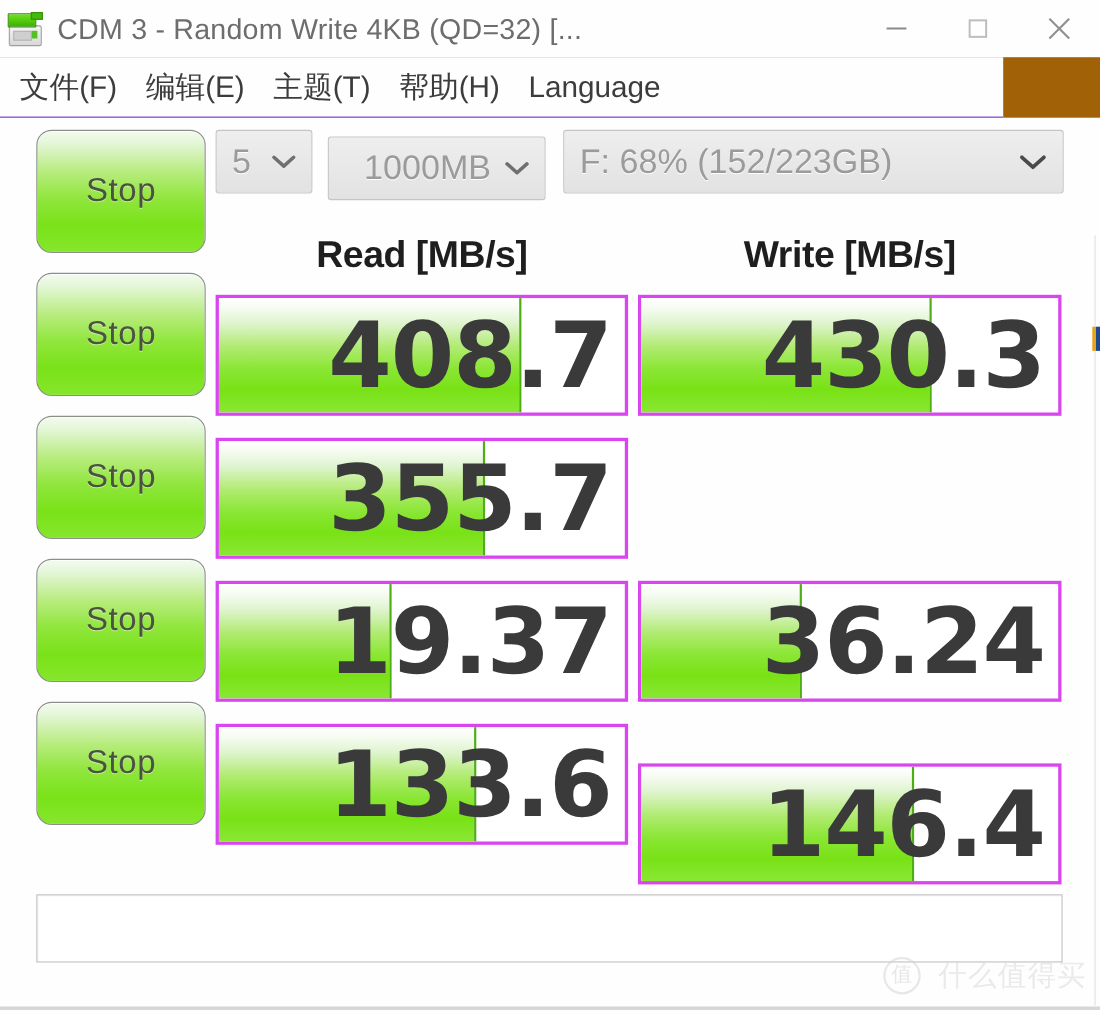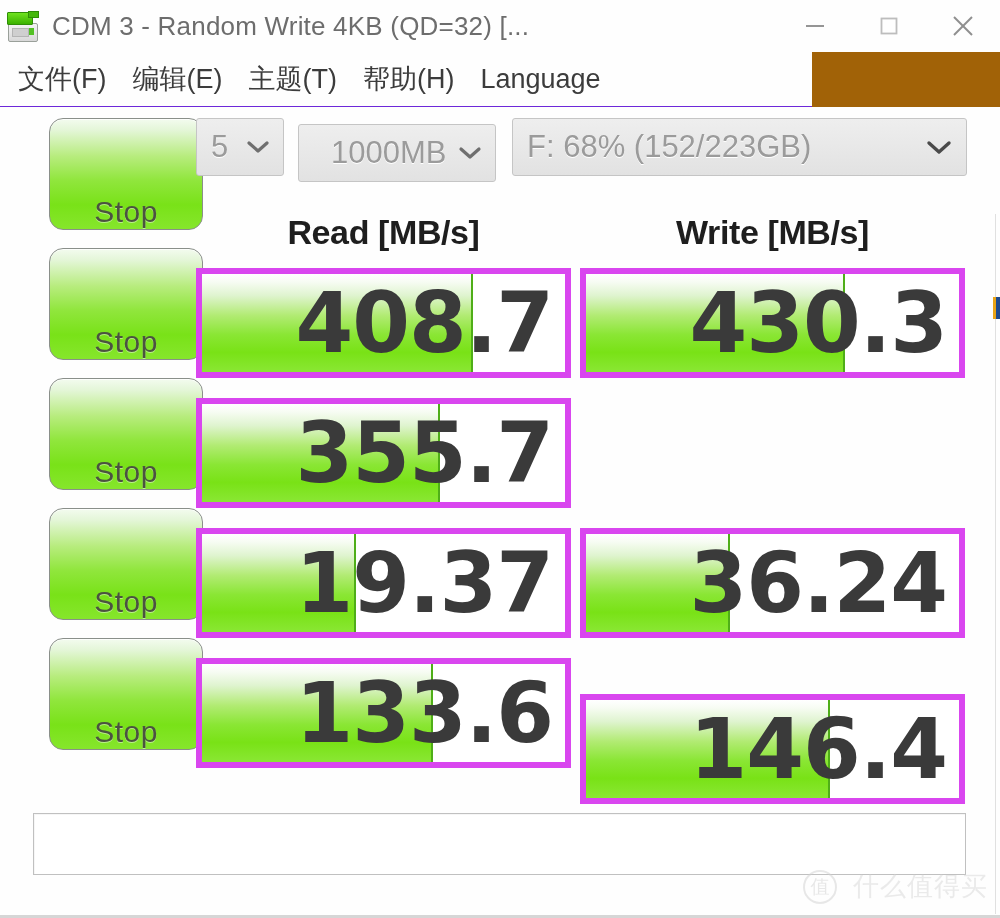--- a/index.html
+++ b/index.html
@@ -95,21 +95,21 @@
     display: flex;
     align-items: center;
     justify-content: center;
   }
   .winbtn svg { display: block; }
 
   
   .menubar {
     position: absolute;
     left: 0; top: 52px;
-    width: 812px; height: 54px;
+    width: 912px; height: 54px;
     display: flex;
     align-items: center;
     background: #fefefe;
     border-bottom: 6px solid #6d28d9;
   }
   .menu-item {
     font-size: 27px;
     color: #3c3c3c;
     padding: 0 13px;
     white-space: nowrap;
@@ -137,23 +137,22 @@
     background:
       linear-gradient(to bottom,
         #f3fbef 0%,
         #e4f6d8 10%,
         #b7ec7d 34%,
         #90e63c 56%,
         #79e218 78%,
         #86e62c 100%);
     box-shadow: inset 0 1px 0 rgba(255,255,255,.75);
     display: flex;
-    align-items: flex-end;
+    align-items: center;
     justify-content: center;
-    margin-left: 16px;
   }
   .stopbtn .lbl {
     font-size: 30px;
     color: #4b5340;
     text-shadow: 0 1px 0 rgba(255,255,255,.45);
     letter-spacing: 0.5px;
   }
 
   
   .select {
@@ -193,21 +192,21 @@
     letter-spacing: -0.4px;
     text-align: center;
   }
   #head-read  { left: 196px; width: 375px; }
   #head-write { left: 580px; width: 385px; }
 
   
   .resultbar {
     position: absolute;
     height: 110px;
-    border: 6px solid #d946ef;
+    border: 3px solid #d946ef;
     background: #ffffff;
     overflow: hidden;
     box-sizing: border-box;
   }
   .resultbar .fill {
     position: absolute;
     left: 0; top: 0; bottom: 0;
     background:
       linear-gradient(to bottom,
         #ffffff 0%,

